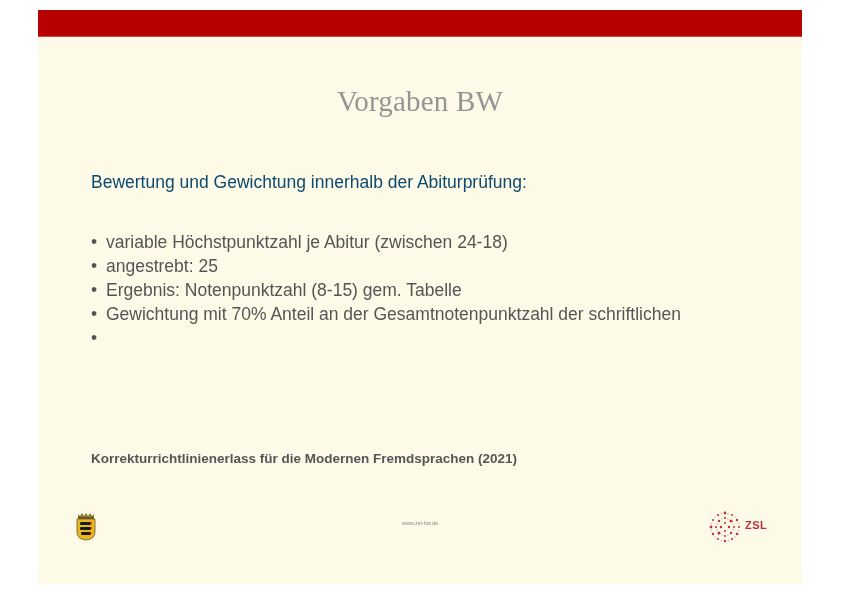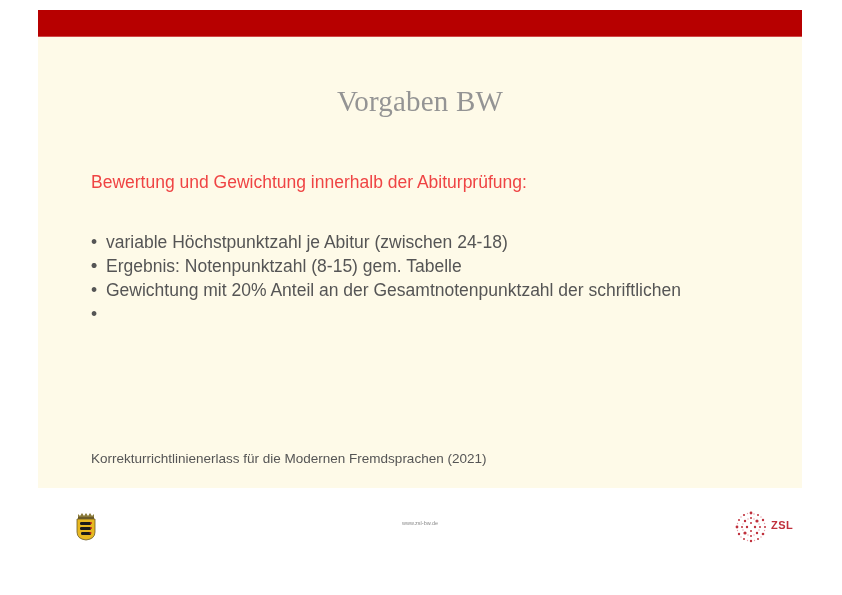--- a/index.html
+++ b/index.html
@@ -12,21 +12,21 @@
       height: 595px;
       position: relative;
       overflow: hidden;
       font-family: "Liberation Sans", sans-serif;
     }
     .slide {
       position: absolute;
       left: 38px;
       top: 10px;
       width: 764px;
-      height: 478px;
+      height: 574px;
       background: #fefae8;
     }
     .top-bar {
       position: absolute;
       left: 0;
       top: 0;
       width: 764px;
       height: 26px;
       background: #b70000;
       border-bottom: 1px solid #d04848;
@@ -40,21 +40,21 @@
       font-family: "Liberation Serif", "DejaVu Serif", serif;
       font-size: 29px;
       color: #949494;
       letter-spacing: 0.2px;
     }
     .intro {
       position: absolute;
       left: 53px;
       top: 162px;
       font-size: 17.5px;
-      color: #ef4444;
+      color: #0c4a6e;
       white-space: nowrap;
     }
     .bullets {
       position: absolute;
       left: 53px;
       top: 220px;
       margin: 0;
       padding: 0;
       list-style: none;
       font-size: 17.5px;
@@ -69,21 +69,21 @@
     .bullets li .dot {
       position: absolute;
       left: 0;
       top: 0;
     }
     .source {
       position: absolute;
       left: 53px;
       top: 441px;
       font-size: 13.5px;
-      font-weight: normal;
+      font-weight: bold;
       color: #555555;
       white-space: nowrap;
     }
     .crest {
       position: absolute;
       left: 38px;
       top: 501px;
       width: 20px;
       height: 30px;
     }
@@ -91,21 +91,21 @@
       position: absolute;
       left: 0;
       width: 764px;
       top: 510px;
       text-align: center;
       font-size: 5.5px;
       color: #8a8a8a;
     }
     .zsl {
       position: absolute;
-      left: 696px;
+      left: 670px;
       top: 500px;
       width: 62px;
       height: 34px;
     }
     .zsl-text {
       position: absolute;
       left: 37px;
       top: 9px;
       font-size: 11px;
       font-weight: bold;
@@ -123,28 +123,29 @@
 
   <div class="intro">Bewertung und Gewichtung innerhalb der Abiturprüfung:</div>
 
   <ul class="bullets">
     <li>
       <span class="dot">•</span>
       <span>variable Höchstpunktzahl je Abitur (zwischen 24-18)</span>
     </li>
     <li>
       <span class="dot">•</span>
+      <span>angestrebt: 25</span>
     </li>
     <li>
       <span class="dot">•</span>
       <span>Ergebnis: Notenpunktzahl (8-15)  gem. Tabelle</span>
     </li>
     <li>
       <span class="dot">•</span>
-      <span>Gewichtung mit 20% Anteil an der Gesamtnotenpunktzahl der schriftlichen</span><br>
+      <span>Gewichtung mit 70% Anteil an der Gesamtnotenpunktzahl der schriftlichen</span><br>
     </li>
     <li>
       <span class="dot">•</span>
     </li>
   </ul>
 
   <div class="source">Korrekturrichtlinienerlass für die Modernen Fremdsprachen (2021)</div>
 
   <svg class="crest" viewBox="0 0 20 30">
 

